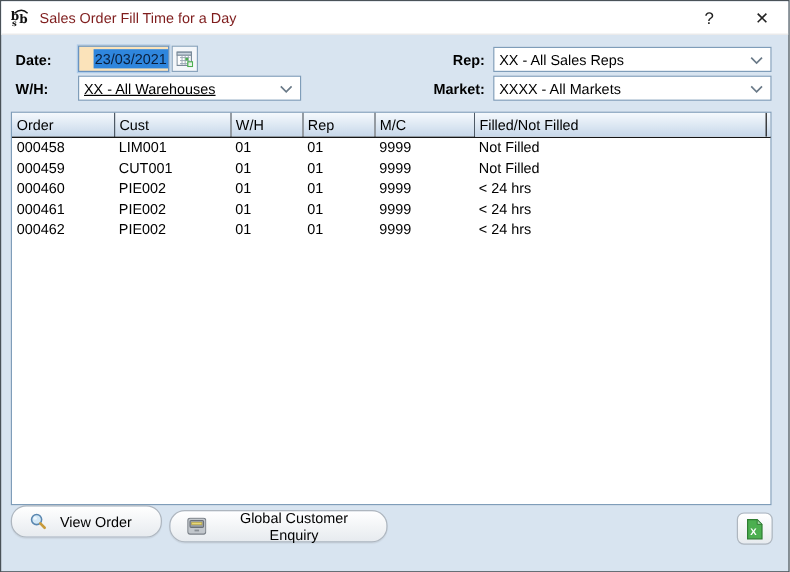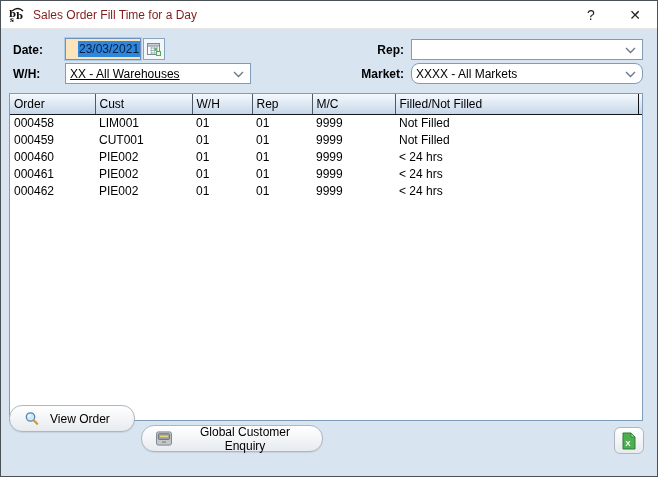--- a/index.html
+++ b/index.html
@@ -37,21 +37,21 @@
     width:22px; height:22px; margin-left:2px; background:#f4f7fa;
     border:1px solid #8aa4bd; display:flex; align-items:center; justify-content:center;
   }
   .dropdown {
     position:absolute; height:21px; background:#ffffff; border:1px solid #7f9db9;
     display:flex; align-items:center; font-size:12px; color:#000; padding-left:4px;
   }
   .dropdown .chev { position:absolute; right:6px; top:7px; }
   .dd-wh   { left:64px;  top:62px; width:186px;text-decoration:underline; }
   .dd-rep  { left:410px; top:38px; width:232px; }
-  .dd-mkt  { left:410px; top:62px; width:232px;border-radius:8px; }
+  .dd-mkt  { left:410px; top:62px; width:232px; }
   .lbl-date { left:12px; top:42px; }
   .lbl-wh   { left:12px; top:66px; }
   .lbl-rep    { left:345px; top:42px; width:58px; text-align:right; }
   .lbl-market { left:345px; top:66px; width:58px; text-align:right; }
   
   .grid-wrap {
     position:absolute; left:8px; top:92px; width:634px; height:328px;
     background:#ffffff; border:1px solid #7f9db9;
   }
   table { border-collapse:collapse; table-layout:fixed; width:100%; }
@@ -68,21 +68,21 @@
   tbody td {
     height:17px; font-size:12px; padding:0 0 0 4px; white-space:nowrap; overflow:hidden; color:#000;
   }
   
   .btn {
     position:absolute; height:27px; border:1px solid #aeb6bf; border-radius:13px;
     background:linear-gradient(#ffffff,#e7ebef); display:flex; align-items:center;
     font-size:12px; color:#000; padding:0 14px; gap:10px;
     box-shadow:0 1px 1px rgba(0,0,0,0.08);
   }
-  .btn-view   { left:8px;   top:404px; width:126px;text-align:right; }
+  .btn-view   { left:8px;   top:420px; width:126px;text-align:right; }
   .btn-global { left:140px; top:424px; width:182px; }
   .btn-excel  {
     position:absolute; right:13px; top:426px; width:30px; height:27px;
     border:1px solid #aeb6bf; border-radius:6px;
     background:linear-gradient(#ffffff,#e7ebef);
     display:flex; align-items:center; justify-content:center;
   }
 </style>
 </head>
 <body>
@@ -124,20 +124,21 @@
     </div>
   </div>
 
   <div class="dropdown dd-wh">
     <span>XX - All Warehouses</span>
     <svg class="chev" width="11" height="7" viewBox="0 0 11 7">
       <path d="M1 1 L5.5 5.5 L10 1" fill="none" stroke="#6a7a88" stroke-width="1.4"></path>
     </svg>
   </div>
   <div class="dropdown dd-rep">
+    <span>XX - All Sales Reps</span>
     <svg class="chev" width="11" height="7" viewBox="0 0 11 7">
       <path d="M1 1 L5.5 5.5 L10 1" fill="none" stroke="#6a7a88" stroke-width="1.4"></path>
     </svg>
   </div>
   <div class="dropdown dd-mkt">
     <span>XXXX - All Markets</span>
     <svg class="chev" width="11" height="7" viewBox="0 0 11 7">
       <path d="M1 1 L5.5 5.5 L10 1" fill="none" stroke="#6a7a88" stroke-width="1.4"></path>
     </svg>
   </div>

